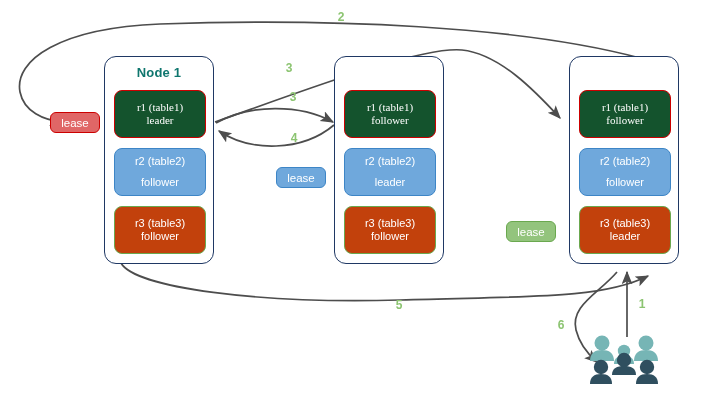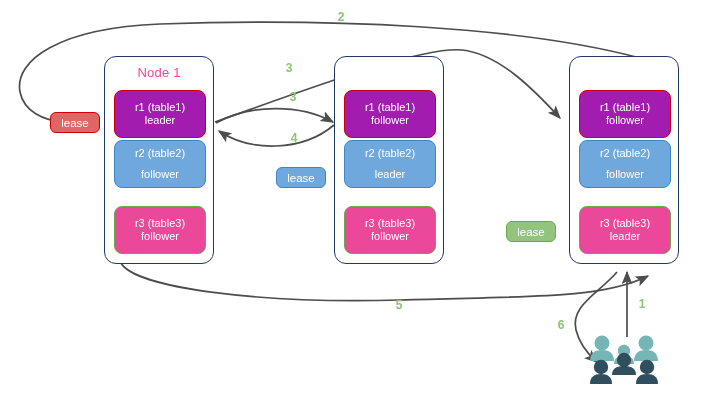--- a/index.html
+++ b/index.html
@@ -19,35 +19,35 @@
     position:absolute;
     width:110px;height:208px;
     border:1.6px solid #1f3864;
     border-radius:12px;
     background:#ffffff;
     box-sizing:border-box;
   }
   .node-title{
     position:absolute;left:0;right:0;top:8px;
     text-align:center;
-    font-size:13px;font-weight:normal;color:#ec4899;
+    font-size:13px;font-weight:bold;color:#0f766e;
     letter-spacing:.2px;
   }
   .replica{
     position:absolute;left:9px;width:92px;height:48px;
     border-radius:8px;box-sizing:border-box;
     display:flex;flex-direction:column;align-items:center;justify-content:center;
     color:#ffffff;font-size:11px;line-height:13px;text-align:center;
   }
   .replica .ln{display:block;}
-  .r-red{background:#a21caf;border:1.7px solid #cc0000;}
+  .r-red{background:#14532d;border:1.7px solid #cc0000;font-family:Liberation Serif, serif;}
   .r-blue{background:#6fa8dc;border:1.7px solid #3d85c6;}
-  .r-green{background:#ec4899;border:1.7px solid #6aa84f;}
+  .r-green{background:#c2410c;border:1.7px solid #6aa84f;}
   .slot0{top:33px;}
-  .slot1{top:83px;gap:8px;}
+  .slot1{top:91px;gap:8px;}
   .slot2{top:149px;}
 
   
   .lease{
     position:absolute;
     height:21px;min-width:50px;padding:3px 10px;
     border-radius:6px;box-sizing:border-box;
     display:flex;align-items:center;justify-content:center;
     color:#ffffff;font-size:11.5px;
   }

